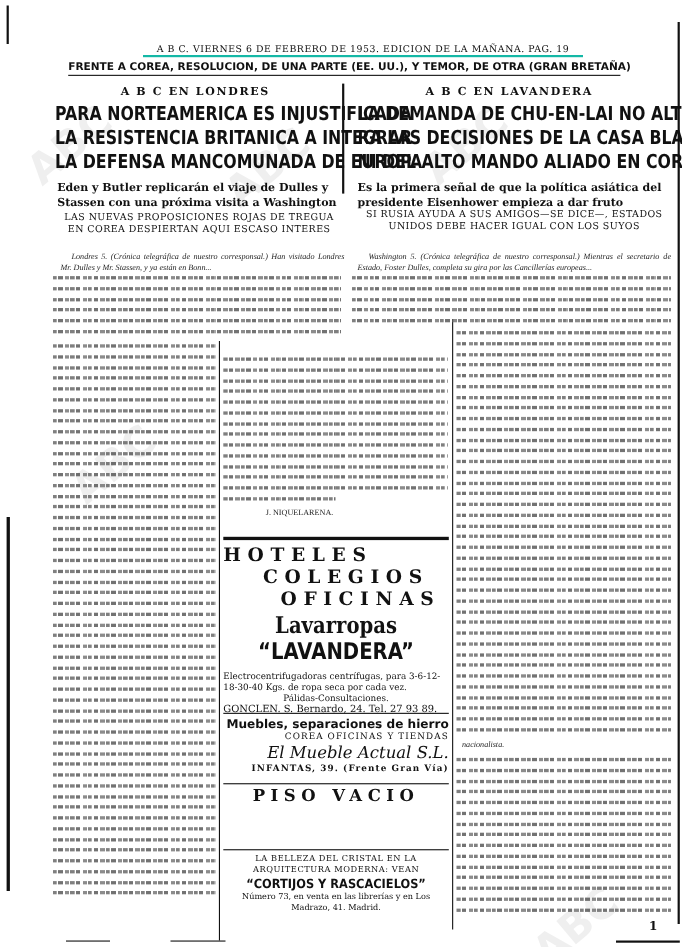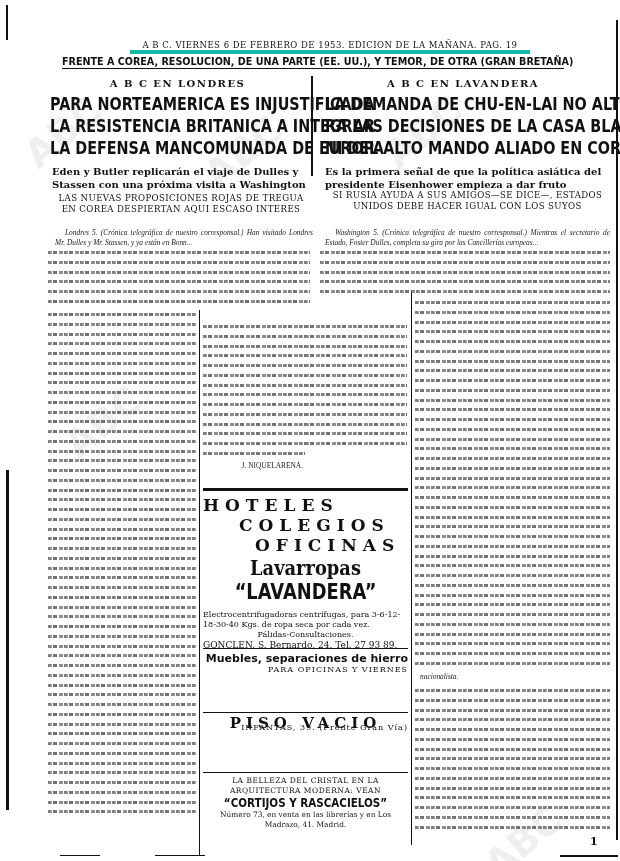--- a/index.html
+++ b/index.html
@@ -1,18 +1,18 @@
 <!DOCTYPE html>
 <html><head>
 <meta charset="utf-8">
 <style>
   html,body{margin:0;padding:0;background:#fff;}
   body{width:620px;height:861px;position:relative;overflow:hidden;font-family:"DejaVu Serif",serif;color:#111;}
   .abs{position:absolute;}
-  .folio{left:130px;top:40px;width:400px;font-size:8.5px;letter-spacing:0.5px;text-align:center;border-bottom:4px solid #14b8a6;white-space:nowrap;}
+  .folio{left:130px;top:40px;width:400px;font-size:8.5px;letter-spacing:0.5px;text-align:center;border-bottom:2px solid #14b8a6;white-space:nowrap;}
   .banner{left:62px;top:56px;width:502px;font-family:"DejaVu Sans",sans-serif;font-weight:bold;font-size:9.6px;white-space:nowrap;border-bottom:1.5px solid #111;padding-bottom:1px;}
   .rule-v{background:#111;width:1.5px;}
   .rule-h{background:#111;height:1.5px;}
   .kicker{font-size:10px;letter-spacing:1.5px;text-align:center;font-weight:bold;}
   .headline{font-family:"DejaVu Sans",sans-serif;font-weight:bold;font-size:17.5px;line-height:22px;transform:scaleX(0.82);transform-origin:left top;white-space:nowrap;}
   .sub{font-family:"DejaVu Serif",serif;font-weight:bold;font-size:10px;line-height:13px;}
   .caps{font-size:8.6px;line-height:11px;letter-spacing:0.4px;text-align:center;}
   .body{font-family:"Liberation Serif",serif;font-style:italic;font-size:7.4px;line-height:9.75px;text-align:justify;color:#222;}
   .body p{margin:0;text-indent:10px;}
   .lines{position:absolute;}
@@ -240,22 +240,23 @@
     <div class="ad-big" style="padding-left:52px;">OFICINAS</div>
     <div class="ad-lav" style="text-align:center;font-family:'DejaVu Serif',serif;">Lavarropas</div>
     <div class="ad-lav" style="text-align:center;">“LAVANDERA”</div>
     <div class="ad-txt" style="margin-top:6px;">Electrocentrifugadoras centrífugas, para 3-6-12-18-30-40 Kgs. de ropa seca por cada vez.</div>
     <div class="ad-txt" style="text-align:center;">Pálidas-Consultaciones.</div>
     <div class="ad-txt" style="font-size:9px;">GONCLEN. S. Bernardo, 24. Tel. 27 93 89.</div>
   </div>
   <div class="abs rule-h" style="left:203px;top:648px;width:205px;height:1px;"></div>
   <div class="abs" style="left:203px;top:652px;width:205px;text-align:right;">
     <div style="font-family:'DejaVu Sans',sans-serif;font-weight:bold;font-size:11px;">Muebles, separaciones de hierro</div>
-    <div class="ad-txt" style="letter-spacing:1px;">PARA OFICINAS Y VIERNES</div>
-    <div class="ad-txt" style="letter-spacing:1px;font-weight:normal;margin-top:48px;">INFANTAS, 39. (Frente Gran Vía)</div>
+    <div class="ad-txt" style="letter-spacing:1px;">COREA OFICINAS Y TIENDAS</div>
+    <div style="font-family:'DejaVu Serif',serif;font-style:italic;font-size:15px;">El Mueble Actual S.L.</div>
+    <div class="ad-txt" style="letter-spacing:1px;font-weight:bold;">INFANTAS, 39. (Frente Gran Vía)</div>
   </div>
   <div class="abs rule-h" style="left:203px;top:712px;width:205px;height:1px;"></div>
   <div class="abs" style="left:203px;top:714px;width:205px;">
     <div style="text-align:center;font-weight:bold;font-size:15px;letter-spacing:5px;">PISO VACIO</div>
   </div>
   <div class="abs rule-h" style="left:203px;top:772px;width:205px;height:1px;"></div>
   <div class="abs" style="left:203px;top:776px;width:205px;text-align:center;">
     <div class="ad-txt" style="font-size:7.5px;letter-spacing:0.5px;">LA BELLEZA DEL CRISTAL EN LA ARQUITECTURA MODERNA: VEAN</div>
     <div style="font-family:'DejaVu Sans',sans-serif;font-weight:bold;font-size:11.5px;transform:scaleX(0.9);">“CORTIJOS Y RASCACIELOS”</div>
     <div class="ad-txt" style="font-size:7.4px;">Número 73, en venta en las librerías y en Los Madrazo, 41. Madrid.</div>

